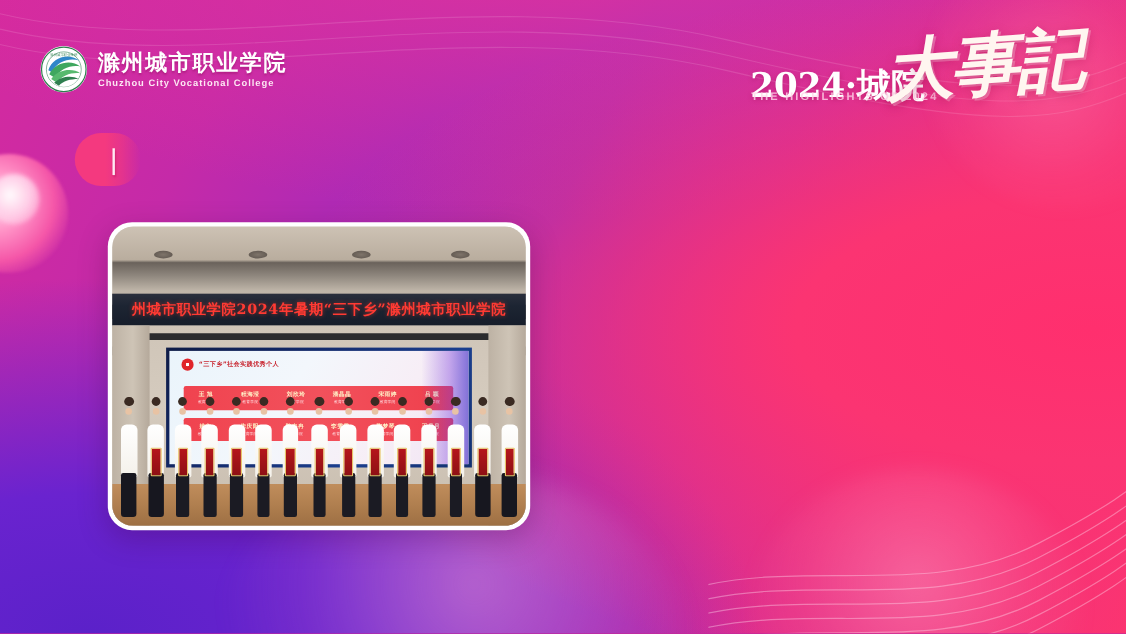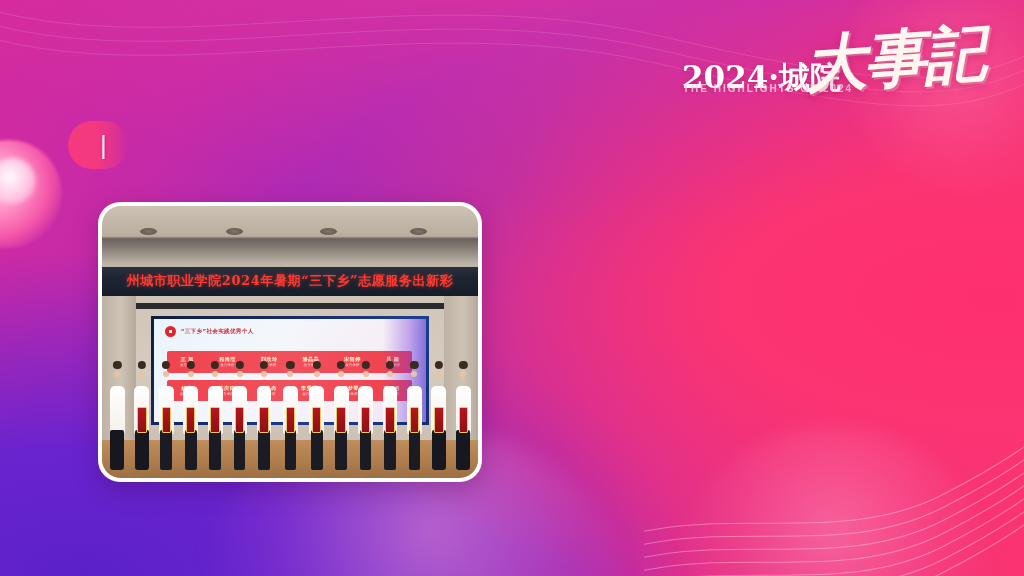--- a/index.html
+++ b/index.html
@@ -280,20 +280,37 @@
   </svg>
 
   <svg class="wave-top" viewBox="0 0 1024 120" preserveAspectRatio="none">
     <g fill="none" stroke="#ffd9ee" stroke-width="1" opacity="0.5">
       <path d="M-10 10 C 180 60, 420 -20, 660 36 S 960 86, 1034 52"></path>
       <path d="M-10 24 C 180 74, 420 -6, 660 50 S 960 100, 1034 66"></path>
       <path d="M-10 38 C 180 88, 420 8, 660 64 S 960 114, 1034 80"></path>
     </g>
   </svg>
 
+  <div class="logo-block">
+    <svg class="logo-seal" viewBox="0 0 100 100">
+      <circle cx="50" cy="50" r="48" fill="#ffffff"></circle>
+      <circle cx="50" cy="50" r="46" fill="none" stroke="#2f7f4f" stroke-width="2.5"></circle>
+      <circle cx="50" cy="50" r="36" fill="none" stroke="#2f7f4f" stroke-width="1.2"></circle>
+      <circle cx="50" cy="52" r="34" fill="#ffffff"></circle>
+      <path d="M18 52 C 26 26, 58 14, 82 32 C 64 26, 36 32, 26 56 Z" fill="#2f86c9"></path>
+      <path d="M20 60 C 34 34, 66 30, 84 44 C 66 40, 42 48, 32 68 Z" fill="#3fa75f"></path>
+      <path d="M24 70 C 40 48, 70 48, 84 58 C 66 56, 46 62, 36 78 Z" fill="#57b96e"></path>
+      <path d="M30 78 C 44 64, 68 62, 80 70 C 64 70, 48 74, 40 84 Z" fill="#2f7f4f"></path>
+      <text x="50" y="22" font-size="7" fill="#2f7f4f" text-anchor="middle" font-family="DejaVu Serif, serif">滁州城市职业学院</text>
+    </svg>
+    <div class="logo-names">
+      <div class="logo-cn">滁州城市职业学院</div>
+      <div class="logo-en">Chuzhou City  Vocational College</div>
+    </div>
+  </div>
 
   <div class="masthead">
     <div class="mast-year">2024·城院</div>
     <div class="mast-sub">THE HIGHLIGHTS OF 2024</div>
     <div class="mast-calli">大事記</div>
   </div>
 
   <div class="headline">
     <span class="headline-sep">|</span>
   </div>
@@ -303,21 +320,21 @@
 
       <div class="hall-ceiling"></div>
       <div class="ceil-bar b1"></div>
       <div class="ceil-bar b2"></div>
       <div class="ceil-light" style="left:10%"></div>
       <div class="ceil-light" style="left:33%"></div>
       <div class="ceil-light" style="left:58%"></div>
       <div class="ceil-light" style="left:82%"></div>
 
       <div class="banner">
-        <span class="banner-text">州城市职业学院2024年暑期“三下乡”志愿服务出新彩</span>
+        <span class="banner-text">州城市职业学院2024年暑期“三下乡”滁州城市职业学院</span>
       </div>
 
       <div class="hall-wall"></div>
       <div class="wall-strip"></div>
       <div class="wall-pillar left"></div>
       <div class="wall-pillar right"></div>
 
       <div class="led">
         <div class="led-face">
           <div class="led-head">

